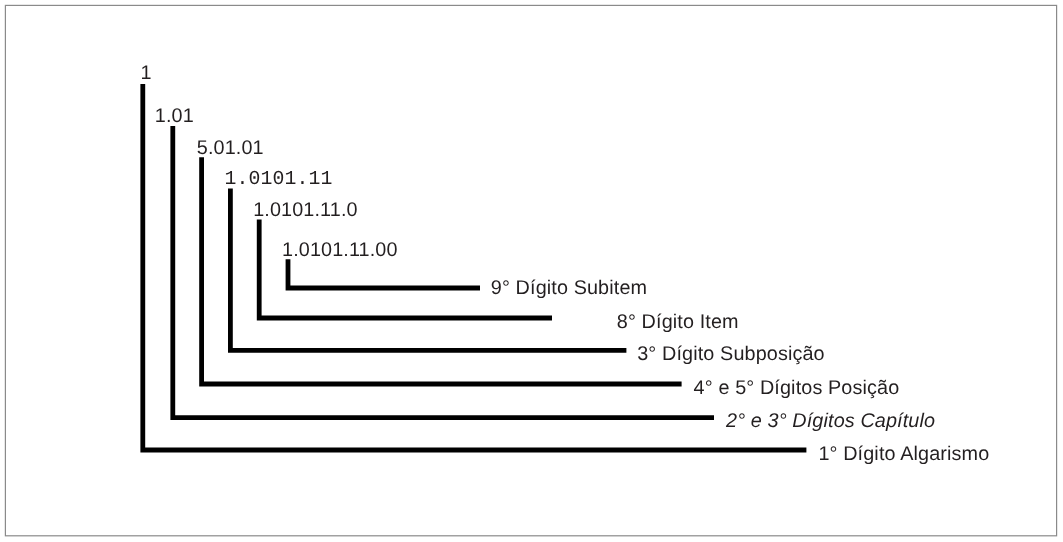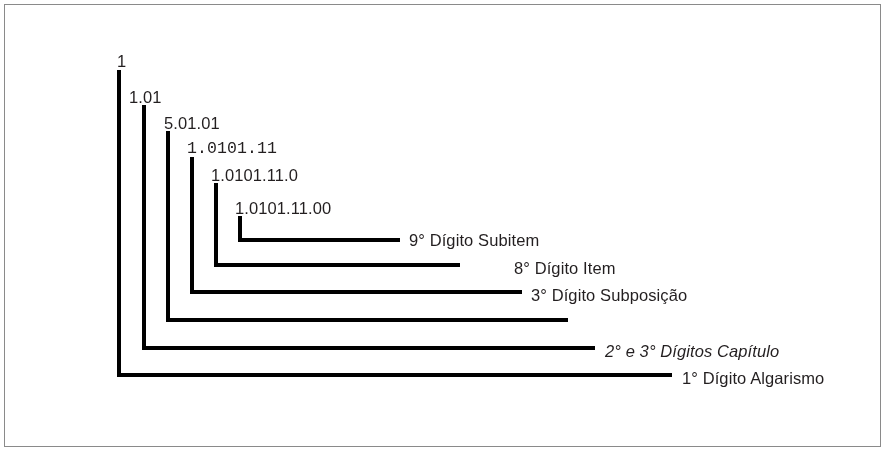--- a/index.html
+++ b/index.html
@@ -57,19 +57,20 @@
       <path d="M 168 131 L 168 320 L 568 320" fill="none" stroke="#000000" stroke-width="4" stroke-linecap="butt" stroke-linejoin="miter"></path>
       <path d="M 192 157 L 192 292 L 522 292" fill="none" stroke="#000000" stroke-width="4" stroke-linecap="butt" stroke-linejoin="miter"></path>
       <path d="M 216 183 L 216 265 L 460 265" fill="none" stroke="#000000" stroke-width="4" stroke-linecap="butt" stroke-linejoin="miter"></path>
       <path d="M 240 216 L 240 240 L 400 240" fill="none" stroke="#000000" stroke-width="4" stroke-linecap="butt" stroke-linejoin="miter"></path>
     </svg>
 <div class="code-label" style="left: 117px; top: 53px;">1</div>
     <div class="desc-label" style="left: 682px; top: 370px; text-align: center;">1° Dígito Algarismo</div>
     <div class="code-label" style="left: 129px; top: 89px;">1.01</div>
     <div class="desc-label" style="left: 605px; top: 343px; font-style: italic;">2° e 3° Dígitos Capítulo</div>
     <div class="code-label" style="left: 164px; top: 115px;">5.01.01</div>
+    <div class="desc-label" style="left: 578px; top: 315px;">4° e 5° Dígitos Posição</div>
     <div class="code-label" style="left: 187px; top: 141px; font-family: Liberation Mono, monospace;">1.0101.11</div>
     <div class="desc-label" style="left: 531px; top: 287px;">3° Dígito Subposição</div>
     <div class="code-label" style="left: 211px; top: 167px;">1.0101.11.0</div>
     <div class="desc-label" style="left: 470px; top: 260px; margin-left: 44px;">8° Dígito Item</div>
     <div class="code-label" style="left: 235px; top: 200px;">1.0101.11.00</div>
     <div class="desc-label" style="left: 409px; top: 232px;">9° Dígito Subitem</div>
   </div>
 
 </body></html>

